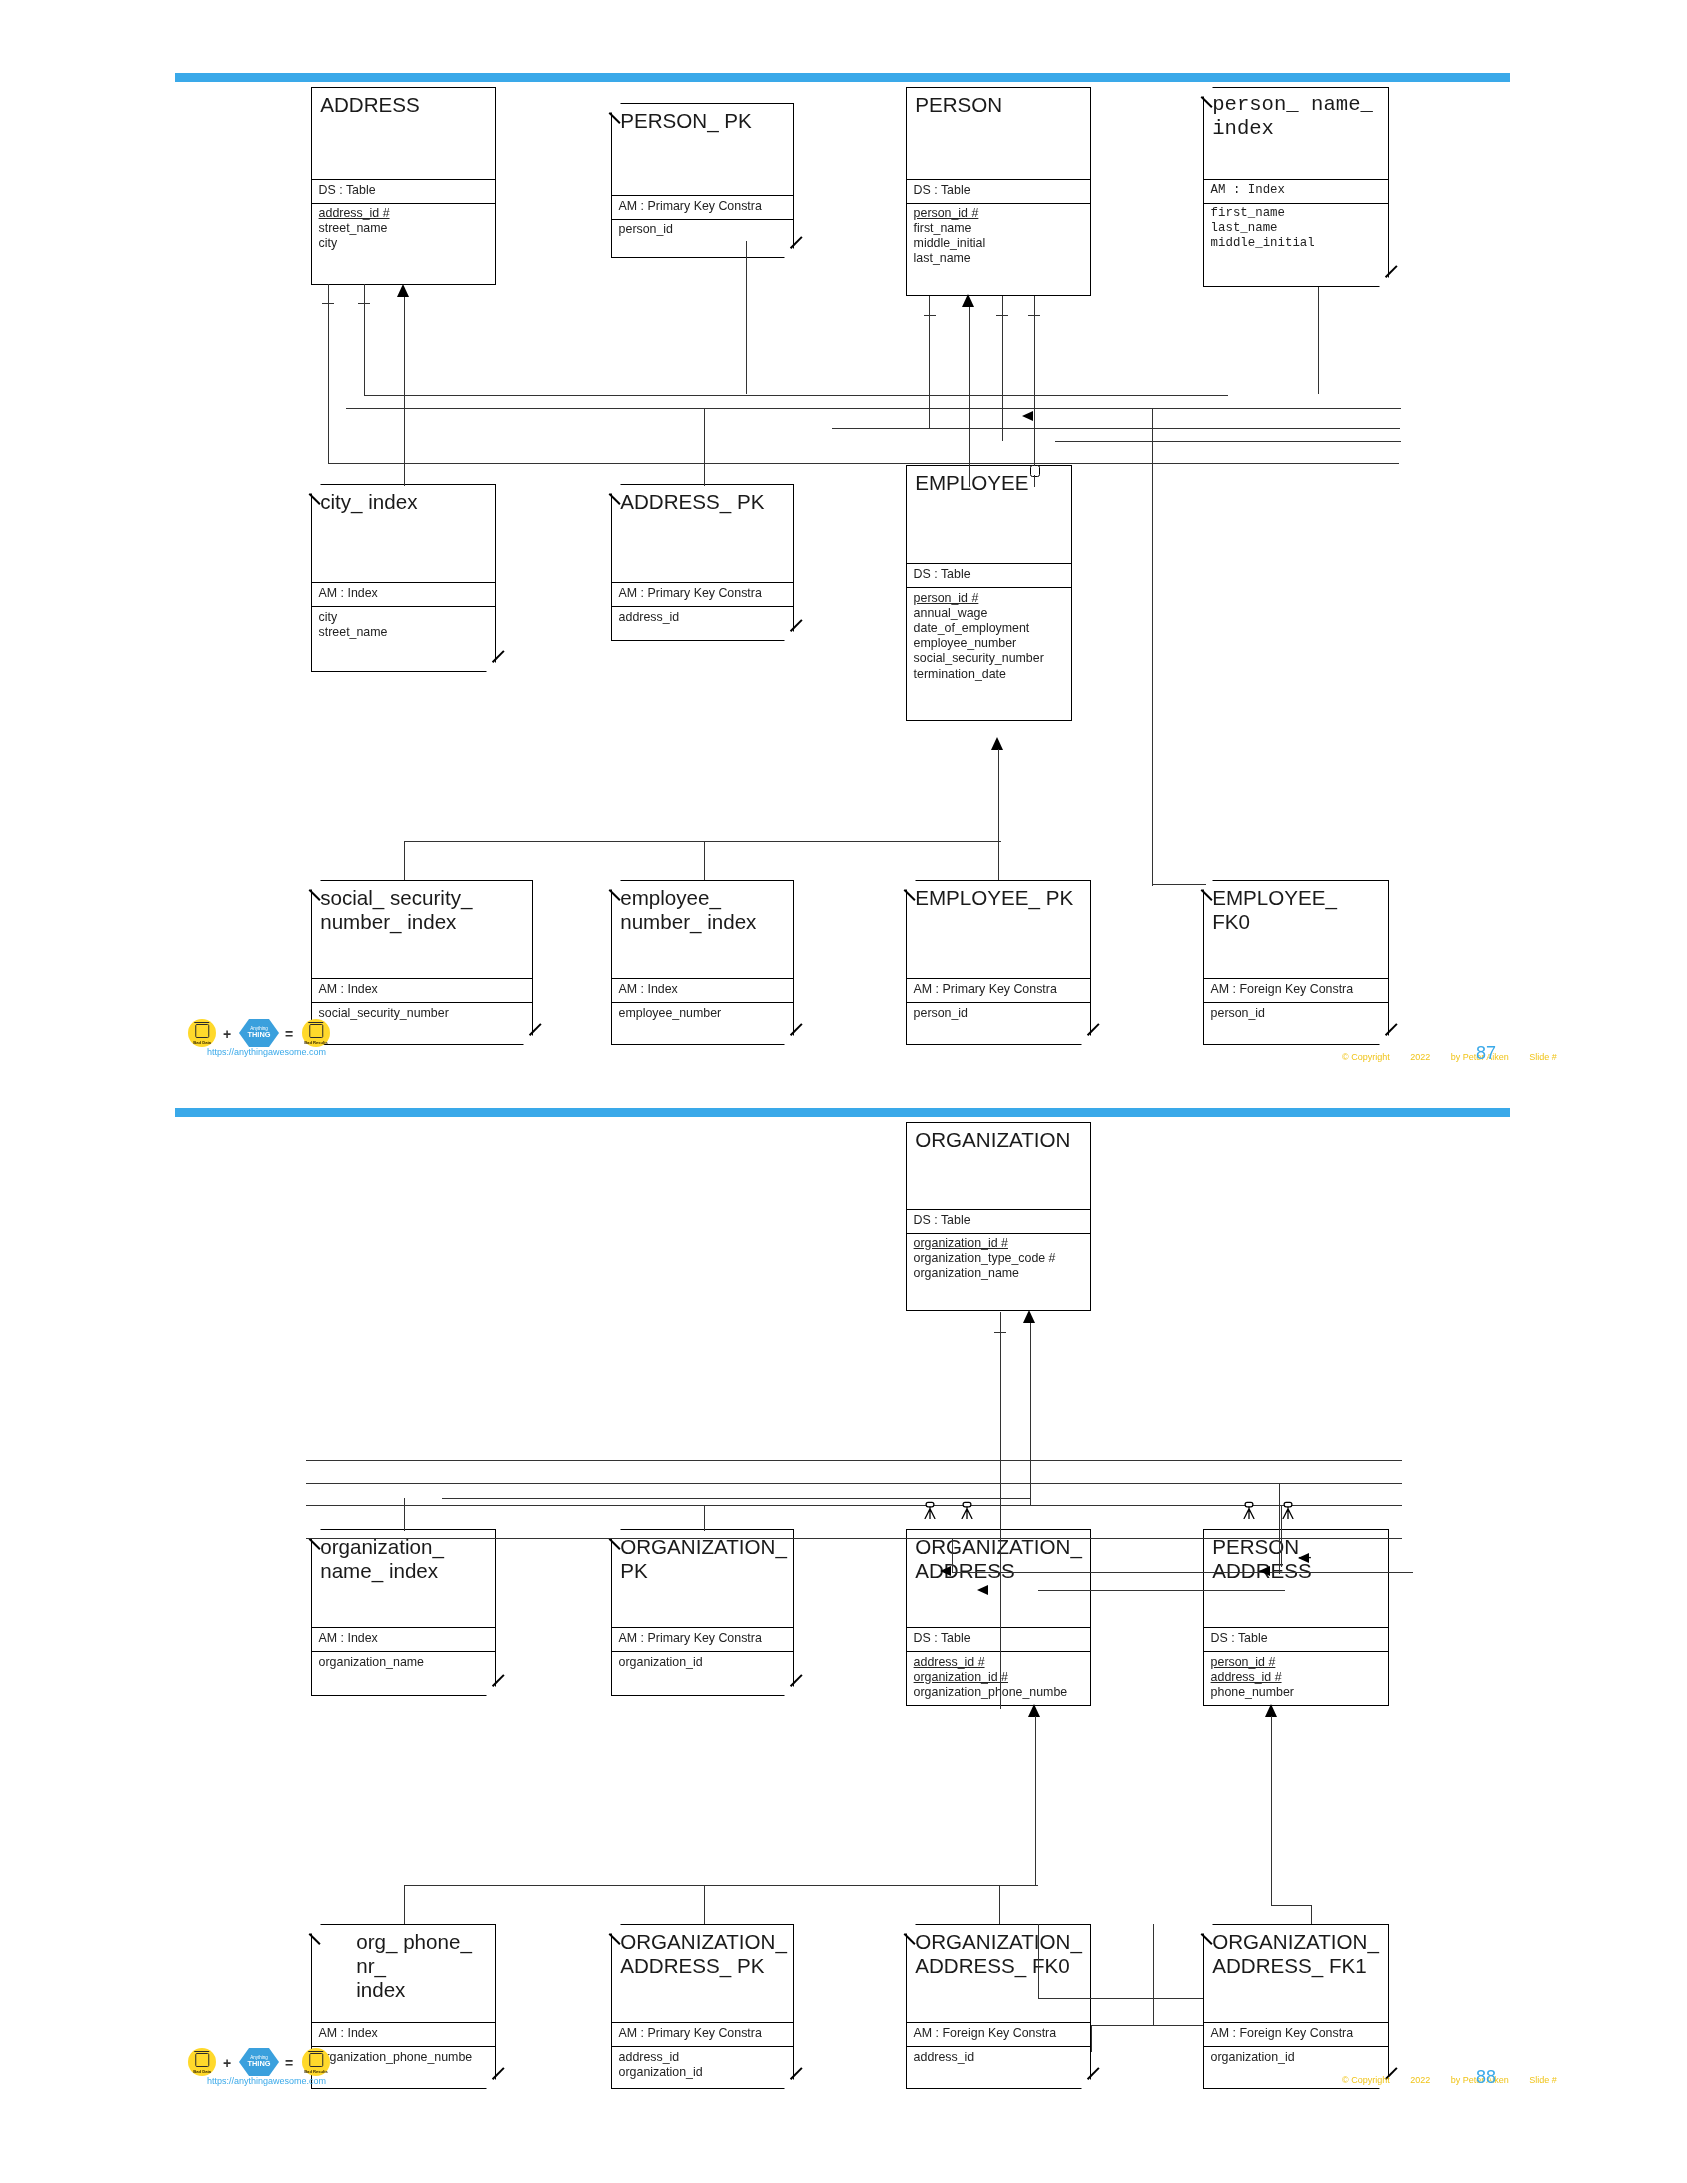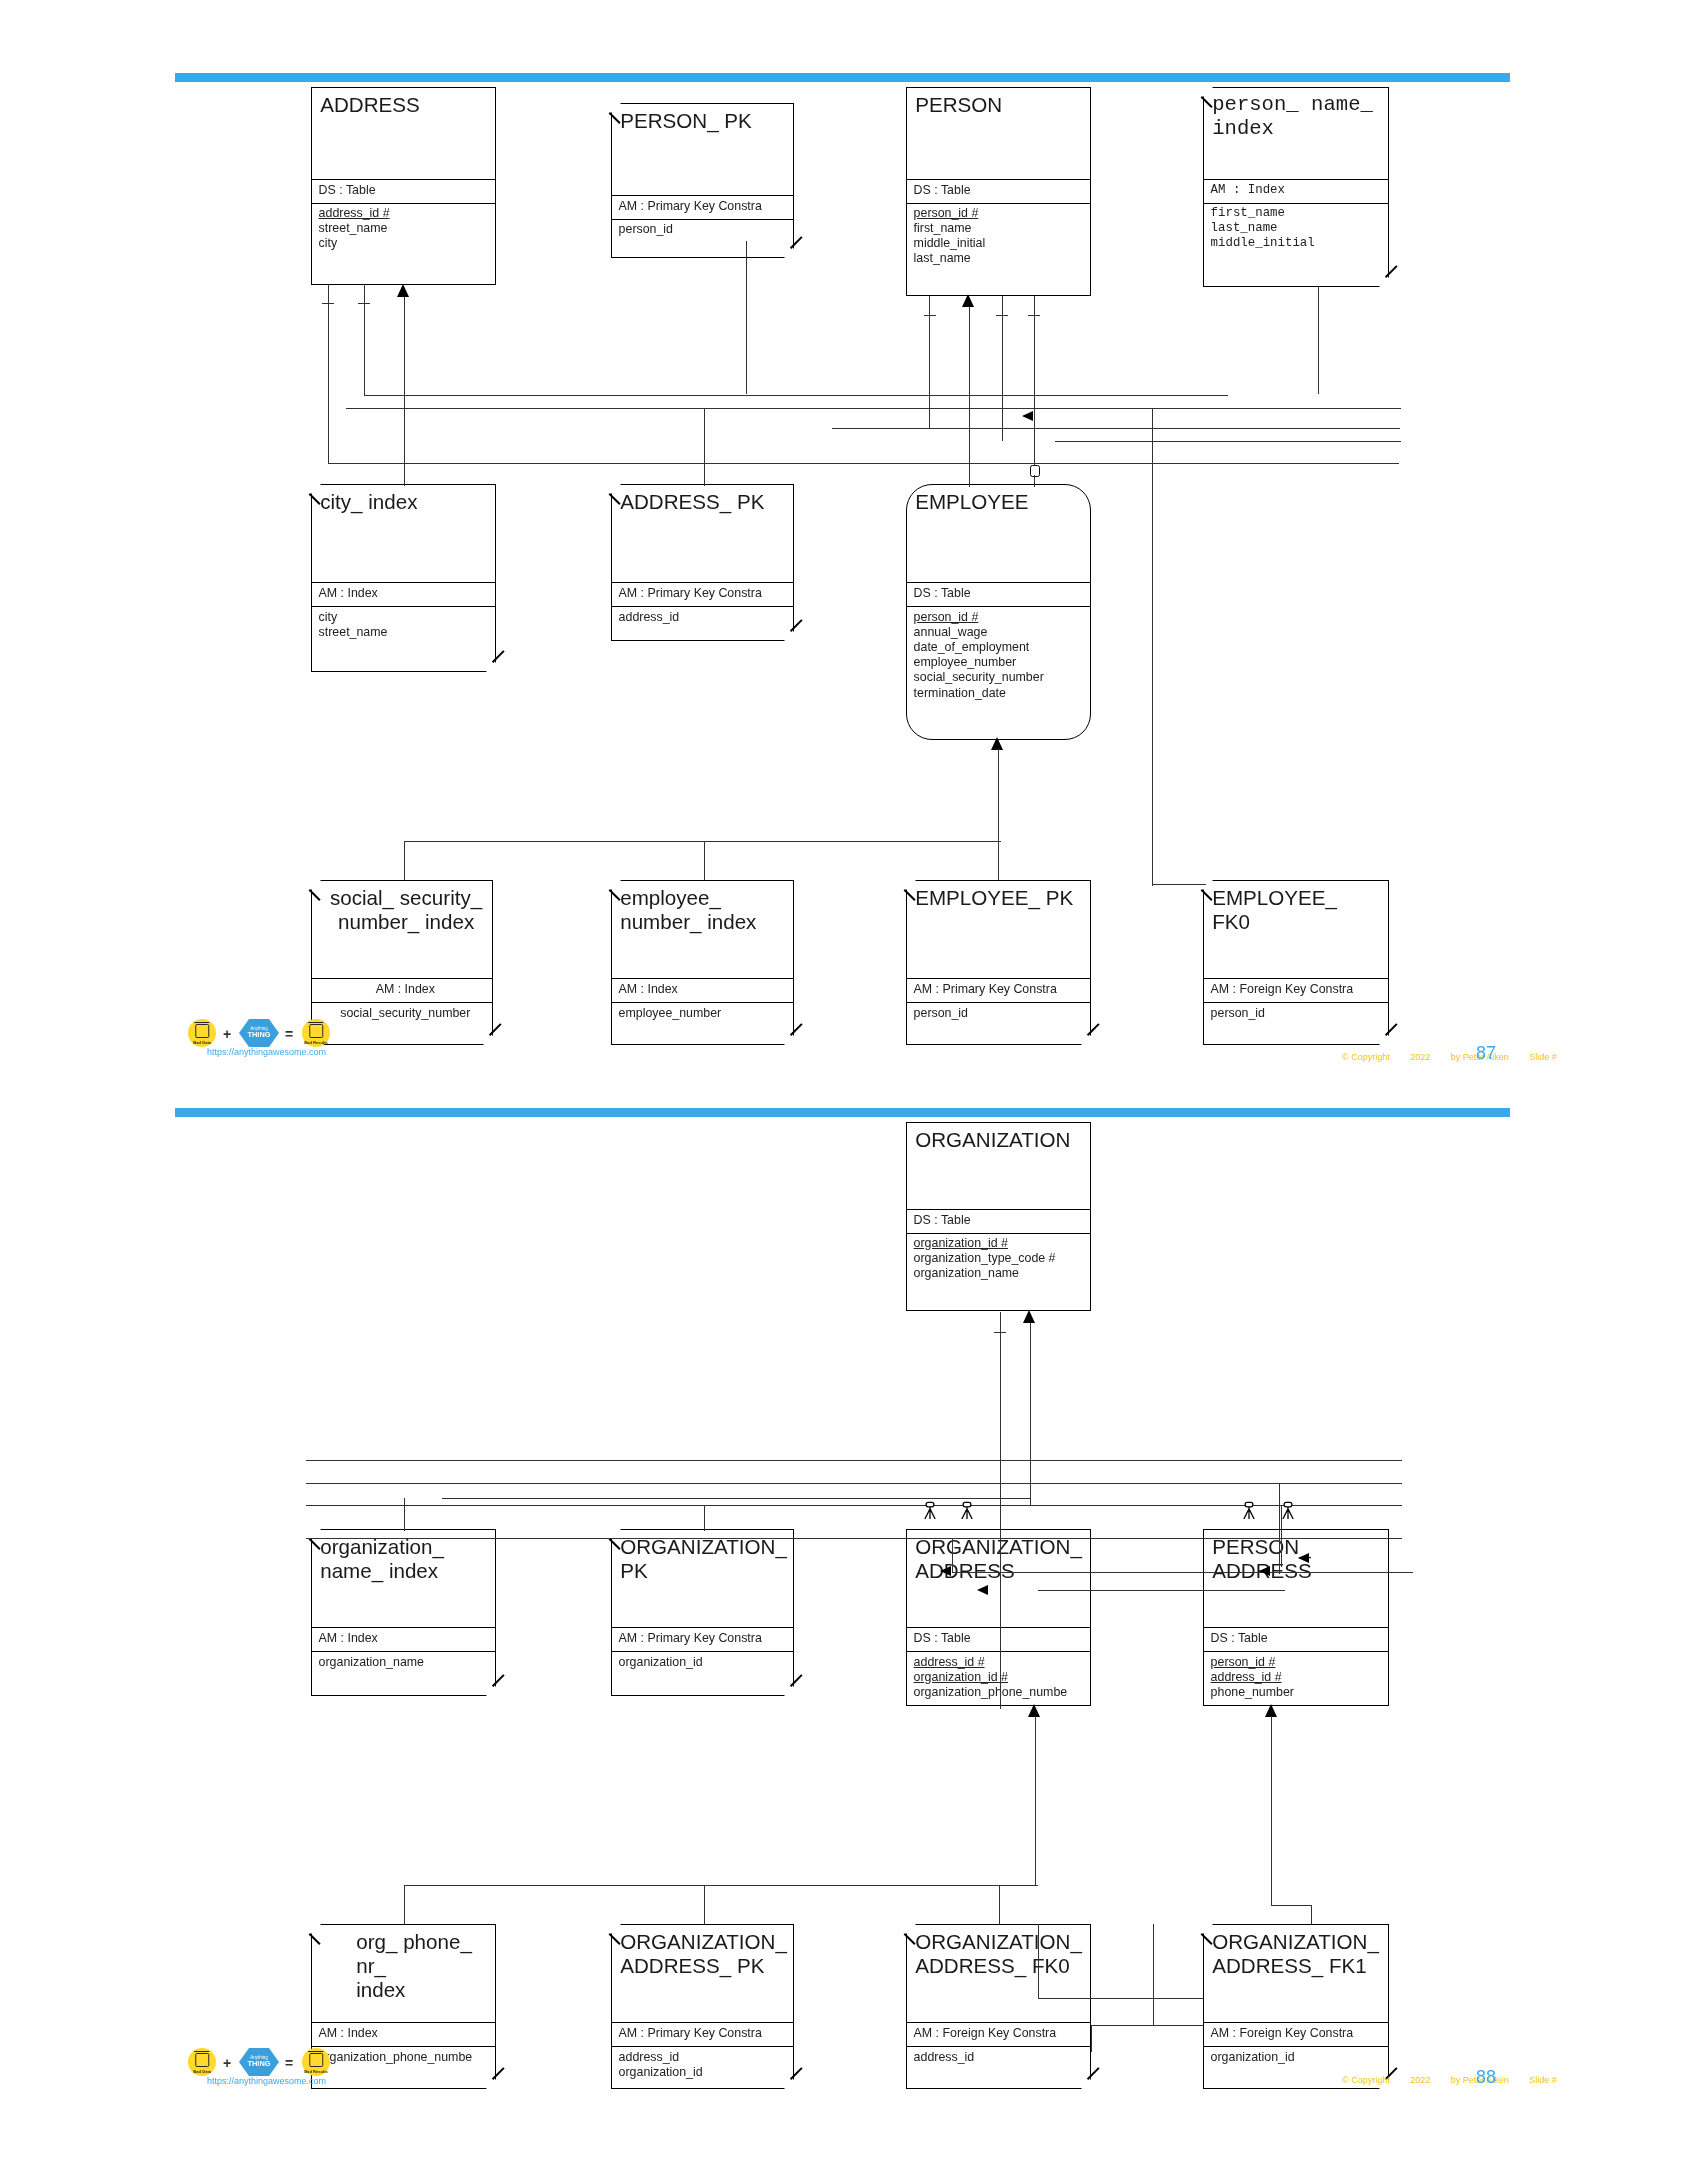--- a/index.html
+++ b/index.html
@@ -127,34 +127,34 @@
   <div class="box clip" style="left:611px;top:484px;width:183px;height:157px;">
     <span class="fold tl"></span>
     <span class="fold br"></span>
     <div class="name">ADDRESS_ PK</div>
     <div class="stereo" style="top:97px;height:25px;">AM : Primary Key Constra</div>
     <div class="attrs" style="top:122px;">
       <div>address_id</div>
     </div>
   </div>
 
-  <div class="box" style="left:906px;top:484px;width:185px;height:256px;border-radius:26px;">
+  <div class="box" style="left:906px;top:465px;width:166px;height:256px;">
     <div class="name">EMPLOYEE</div>
     <div class="stereo" style="top:97px;height:25px;">DS : Table</div>
     <div class="attrs" style="top:122px;">
       <div class="pk">person_id #</div>
       <div>annual_wage</div>
       <div>date_of_employment</div>
       <div>employee_number</div>
       <div>social_security_number</div>
       <div>termination_date</div>
     </div>
   </div>
 
-  <div class="box clip" style="left:311px;top:880px;width:182px;height:165px;text-align:center;">
+  <div class="box clip" style="left:311px;top:880px;width:222px;height:165px;">
     <span class="fold tl"></span>
     <span class="fold br"></span>
     <div class="name">social_ security_
 number_ index</div>
     <div class="stereo" style="top:97px;height:25px;">AM : Index</div>
     <div class="attrs" style="top:122px;">
       <div>social_security_number</div>
     </div>
   </div>
 

